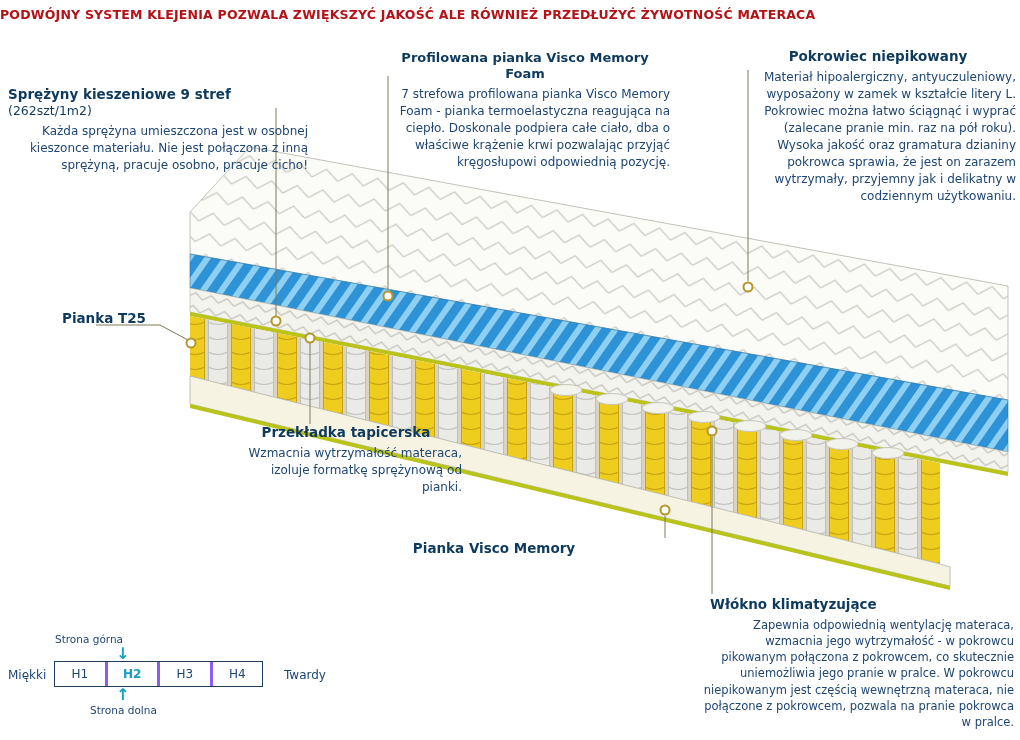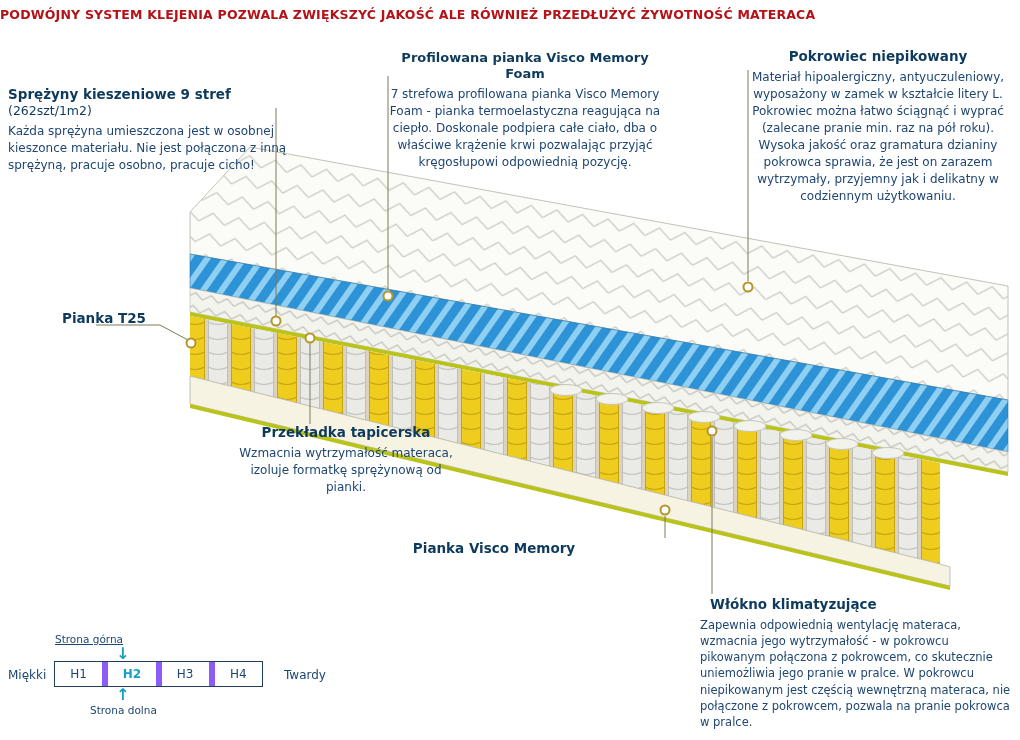--- a/index.html
+++ b/index.html
@@ -12,51 +12,51 @@
     color:#1e4671;
   }
   .banner {
     position:absolute; top:7px; left:0; width:1020px;
     color:#b41217; font-weight:bold; font-size:12.5px; letter-spacing:0.2px;
   }
   #diagram { position:absolute; top:0; left:0; }
   .ann { position:absolute; }
   .ann h3 { font-size:13.5px; font-weight:bold; color:#0e3a5d; margin-bottom:5px; line-height:1.2; }
   .ann .suffix { font-weight:normal; font-size:12.5px; }
-  .ann p { font-size:12px; line-height:1.42; color:#1e4671; }
+  .ann p { font-size:12px; line-height:1.42; color:#1e4671;text-align:right; }
   .center { text-align:center; }
 
   #ann-springs   { left:8px;   top:86px;  width:300px; }
   #ann-profiled  { left:380px; top:50px;  width:290px; }
   #ann-profiled h3 { font-size:13px; }
   #ann-cover     { left:740px; top:48px;  width:276px; }
   #ann-t25       { left:8px;   top:310px; width:192px; }
   #ann-insulator { left:230px; top:424px; width:232px; }
   #ann-visco     { left:328px; top:540px; width:332px; }
   #ann-fiber     { left:700px; top:596px; width:314px; }
   #ann-fiber h3  { padding-left:10px; }
   #ann-fiber p   { font-size:11.5px; line-height:1.4; }
 
   
   .scale-label-small { position:absolute; font-size:10.5px; color:#1e4671; }
-  #lbl-top    { left:55px;  top:633px;text-decoration:underline; }
+  #lbl-top    { left:55px;  top:633px; }
   #lbl-bottom { left:90px;  top:704px; }
   .scale-arrow { position:absolute; color:#14a0be; font-weight:bold; font-size:16px; line-height:1; }
   #arrow-down { left:116px; top:646px; }
   #arrow-up   { left:116px; top:687px; }
   .scale-side-label { position:absolute; font-size:12px; color:#1e4671; top:668px; }
   #lbl-soft { left:8px; }
   #lbl-hard { left:284px; }
   .scale-box {
     position:absolute; left:54px; top:661px; width:209px; height:26px;
     border:1px solid #1f3c5f; display:flex;
   }
   .scale-cell {
     flex:1; display:flex; align-items:center; justify-content:center;
-    font-size:12px; color:#1e4671; border-right:6px solid #8b5cf6;
+    font-size:12px; color:#1e4671; border-right:3px solid #8b5cf6;
   }
   .scale-cell:last-child { border-right:none; }
   .scale-cell.active { color:#14a0be; font-weight:bold; }
 </style>
 </head>
 <body>
 
 <svg id="diagram" width="1020" height="740" viewBox="0 0 1020 740">
   <defs>
     <pattern id="zzBig" width="26" height="21" patternUnits="userSpaceOnUse" patternTransform="rotate(10)">

